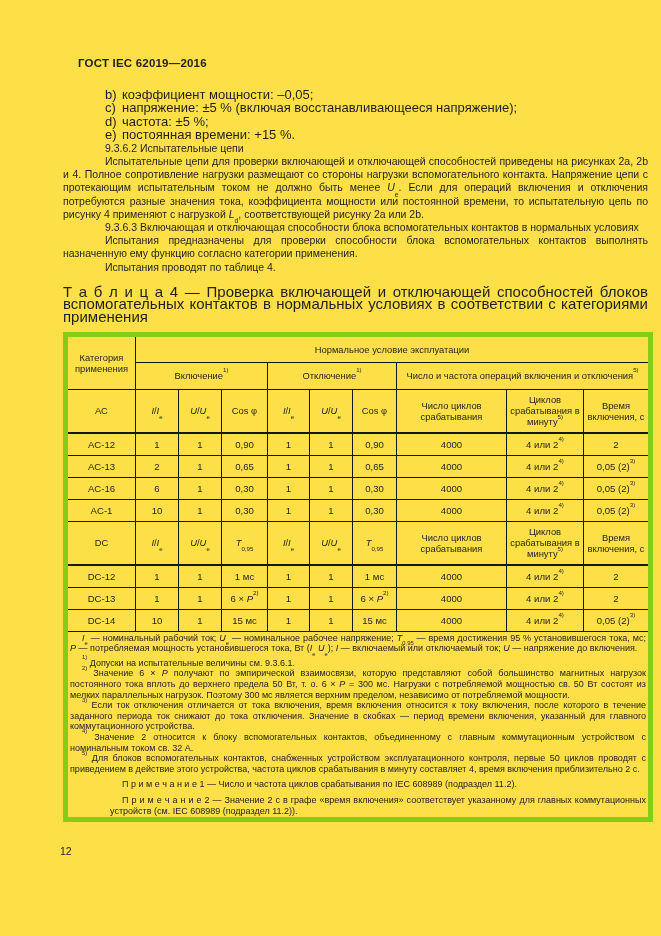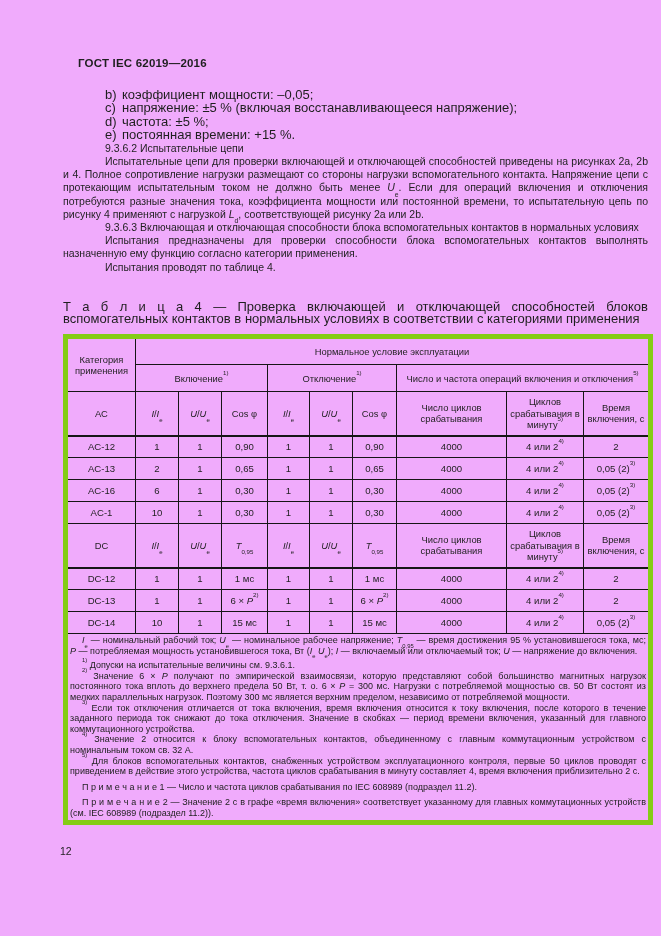--- a/index.html
+++ b/index.html
@@ -2,43 +2,43 @@
 <html><head>
 <meta charset="utf-8">
 <style>
   * { margin:0; padding:0; box-sizing:border-box; }
   html,body { background:#ffffff; }
   body {
     width:661px; height:936px;
     font-family:"Liberation Sans", sans-serif;
     color:#1f1f1f;
   }
-  .page { position:relative; width:661px; height:936px; overflow:hidden; background:#f0abfc; }
+  .page { position:relative; width:661px; height:936px; overflow:hidden; background:#fde047; }
   .doc-header { padding:57px 0 0 78px; font-size:11.5px; font-weight:bold; letter-spacing:0.2px; }
   .content { padding:19px 13px 0 63px; }
   .list-item { font-size:13px; line-height:13.4px; padding-left:42px; }
   .list-item .marker { display:inline-block; min-width:17px; }
   .clause { font-size:10.5px; line-height:13.4px; padding-left:42px; }
   .para { font-size:10.5px; line-height:13.2px; text-align:justify; text-indent:42px; }
-  .caption { margin-top:27px; font-size:13px; line-height:12.6px; text-align:justify; }
+  .caption { margin-top:12px; font-size:15px; line-height:12.6px; text-align:justify; }
   sup { font-size:65%; position:relative; top:-0.45em; line-height:0; }
   sub { font-size:65%; position:relative; top:0.35em; line-height:0; }
 
   .tbl { border-collapse:collapse; table-layout:fixed; width:585px; margin-top:8px;
          border:5px solid #84cc16; }
   .tbl td { border:1px solid #161616; text-align:center; vertical-align:middle; padding:1px 2px; }
   .r1 td { height:28px; font-size:9.4px; line-height:11px; }
   .r2 td { height:27px; font-size:9.4px; line-height:11px; }
   .corner { font-size:9.4px; line-height:11.5px; }
   tr.subhead td { height:44px; font-size:9.4px; line-height:11.2px; border-bottom:2px solid #161616; }
   tr.drow td { height:22px; font-size:9.6px; }
   .foot { border-top:2px solid #161616; text-align:left; padding:5px 8px 6px 8px; }
   .fnote { font-size:9px; line-height:10.6px; text-align:justify; text-indent:12px; color:#222; }
   .legend { margin-bottom:4px; }
-  .note { margin-top:5px; }
+  .note { margin-top:5px;margin-left:40px; }
   .page-number { position:absolute; left:60px; top:845px; font-size:10.5px; }
 </style>
 </head>
 <body>
 
 <div class="page">
   <div class="doc-header">ГОСТ IEC 62019—2016</div>
 
   <div class="content">
     <div>

